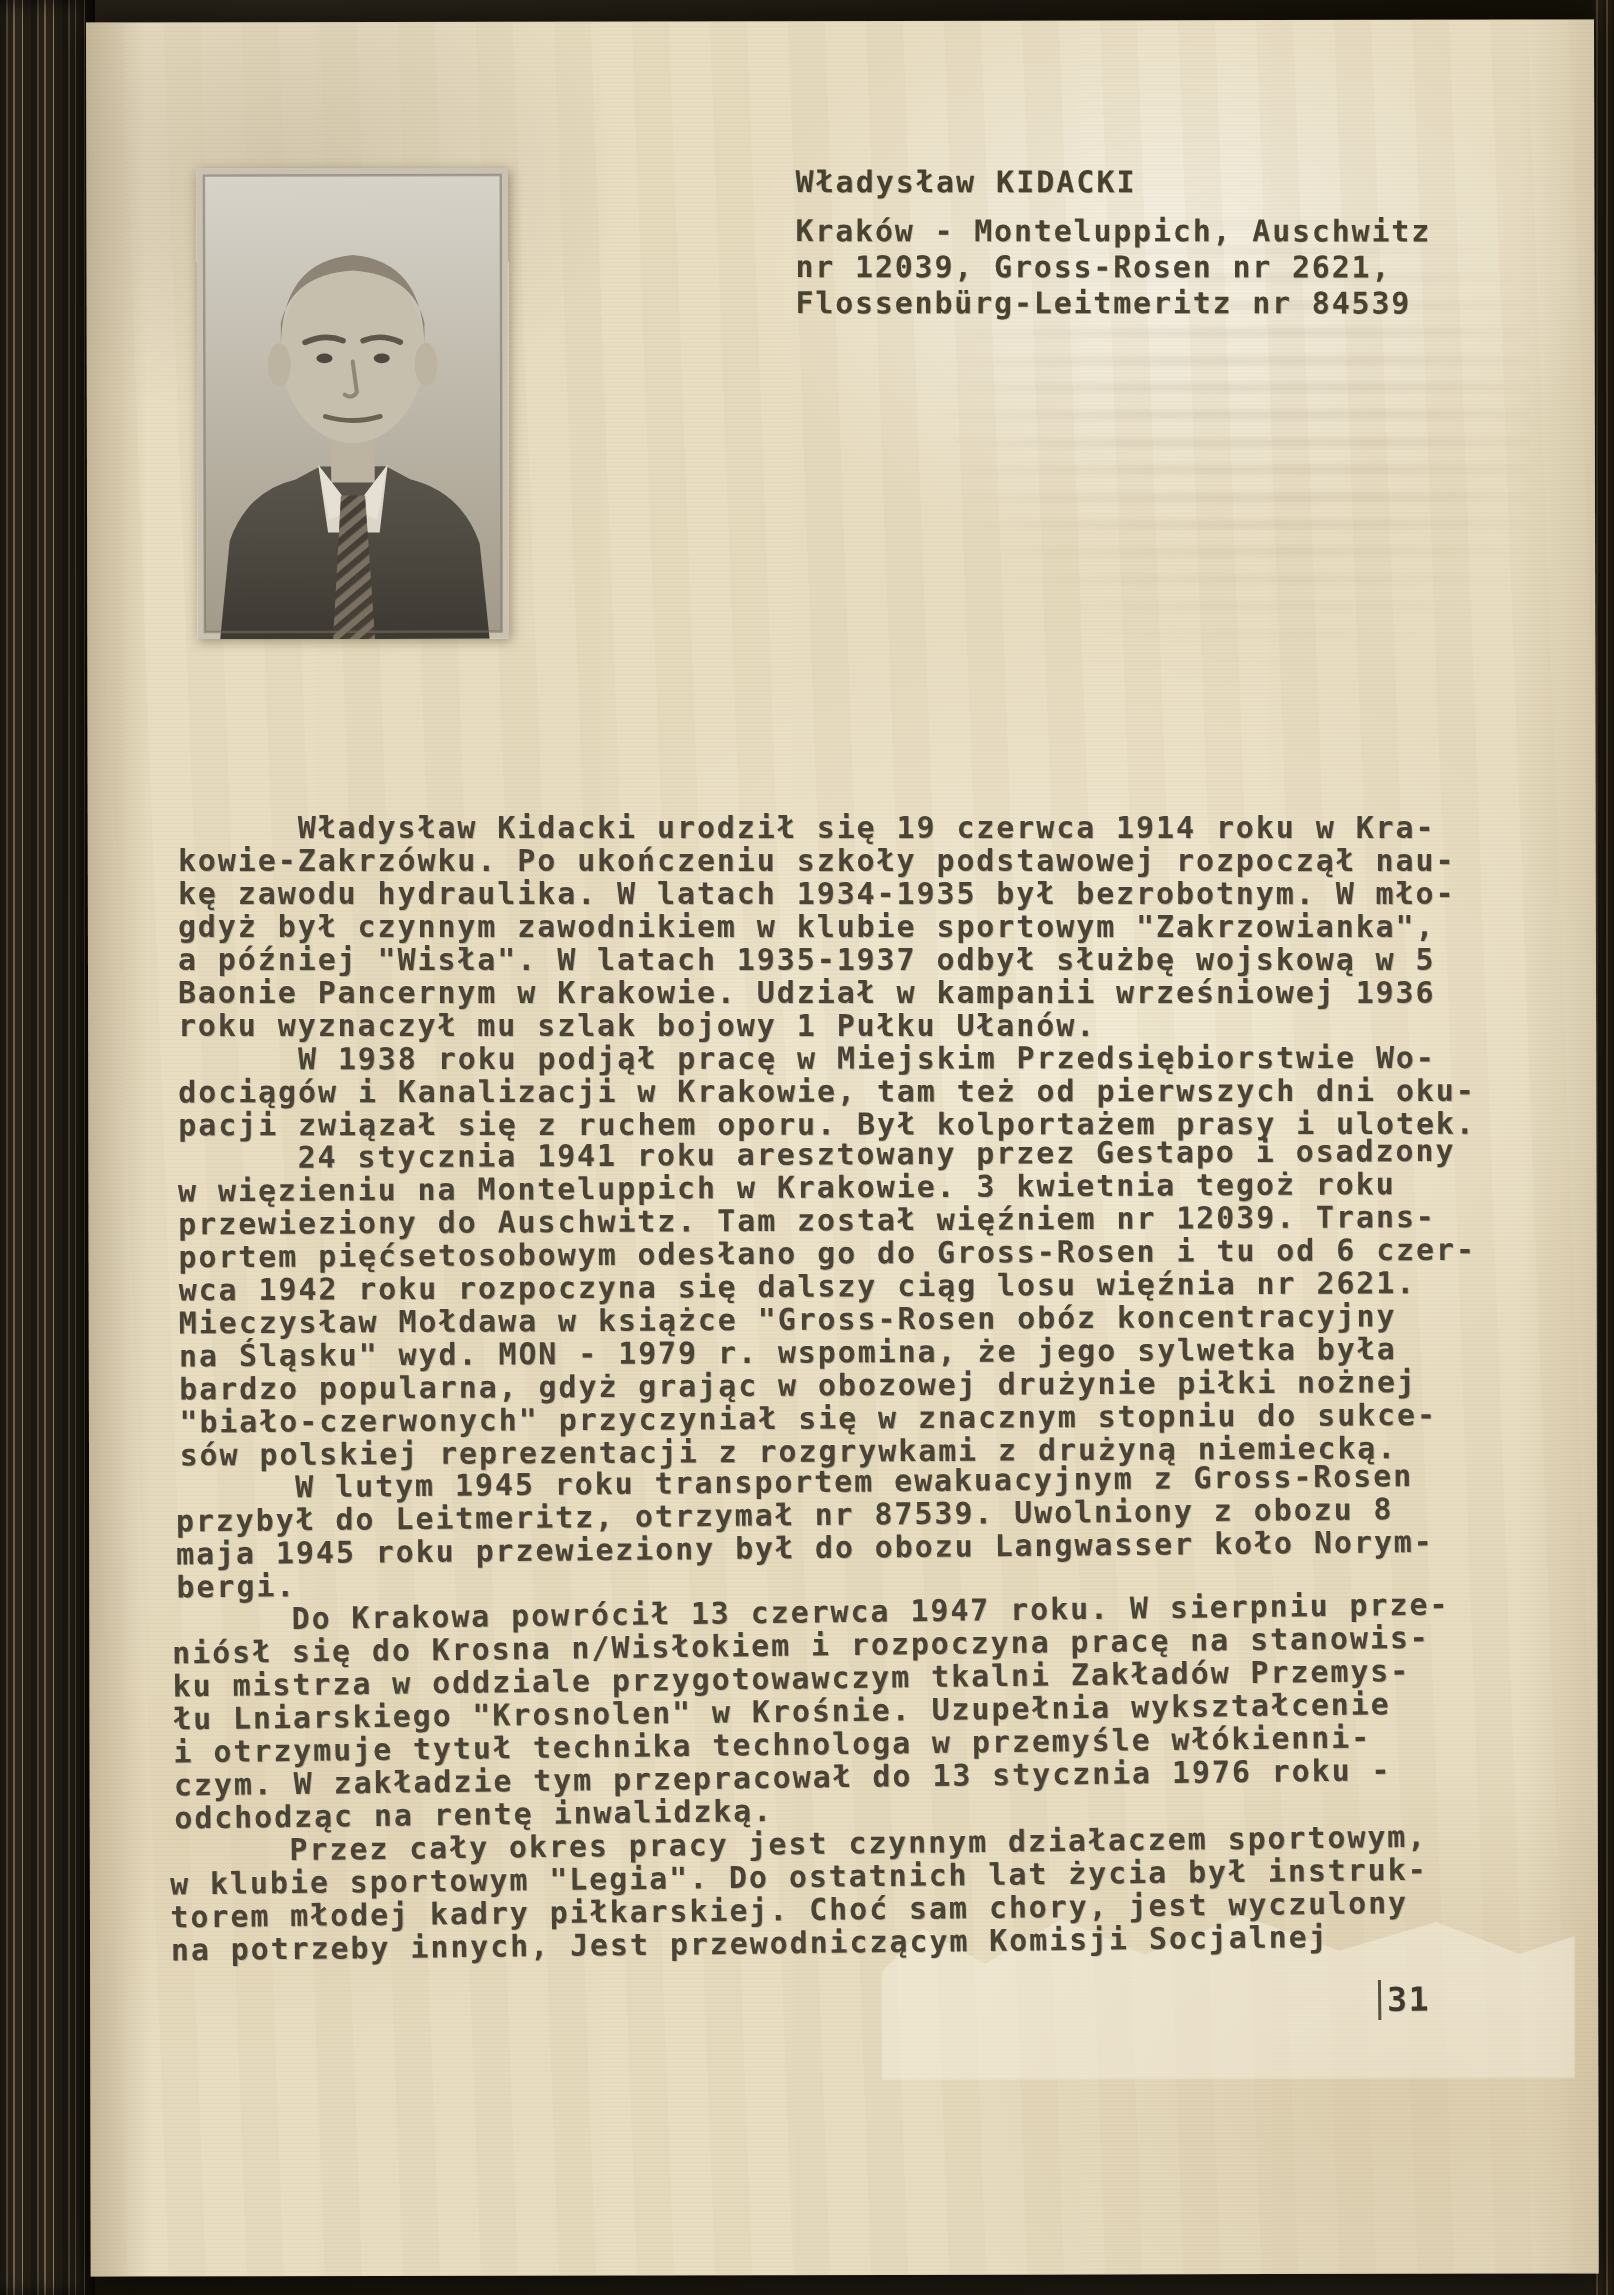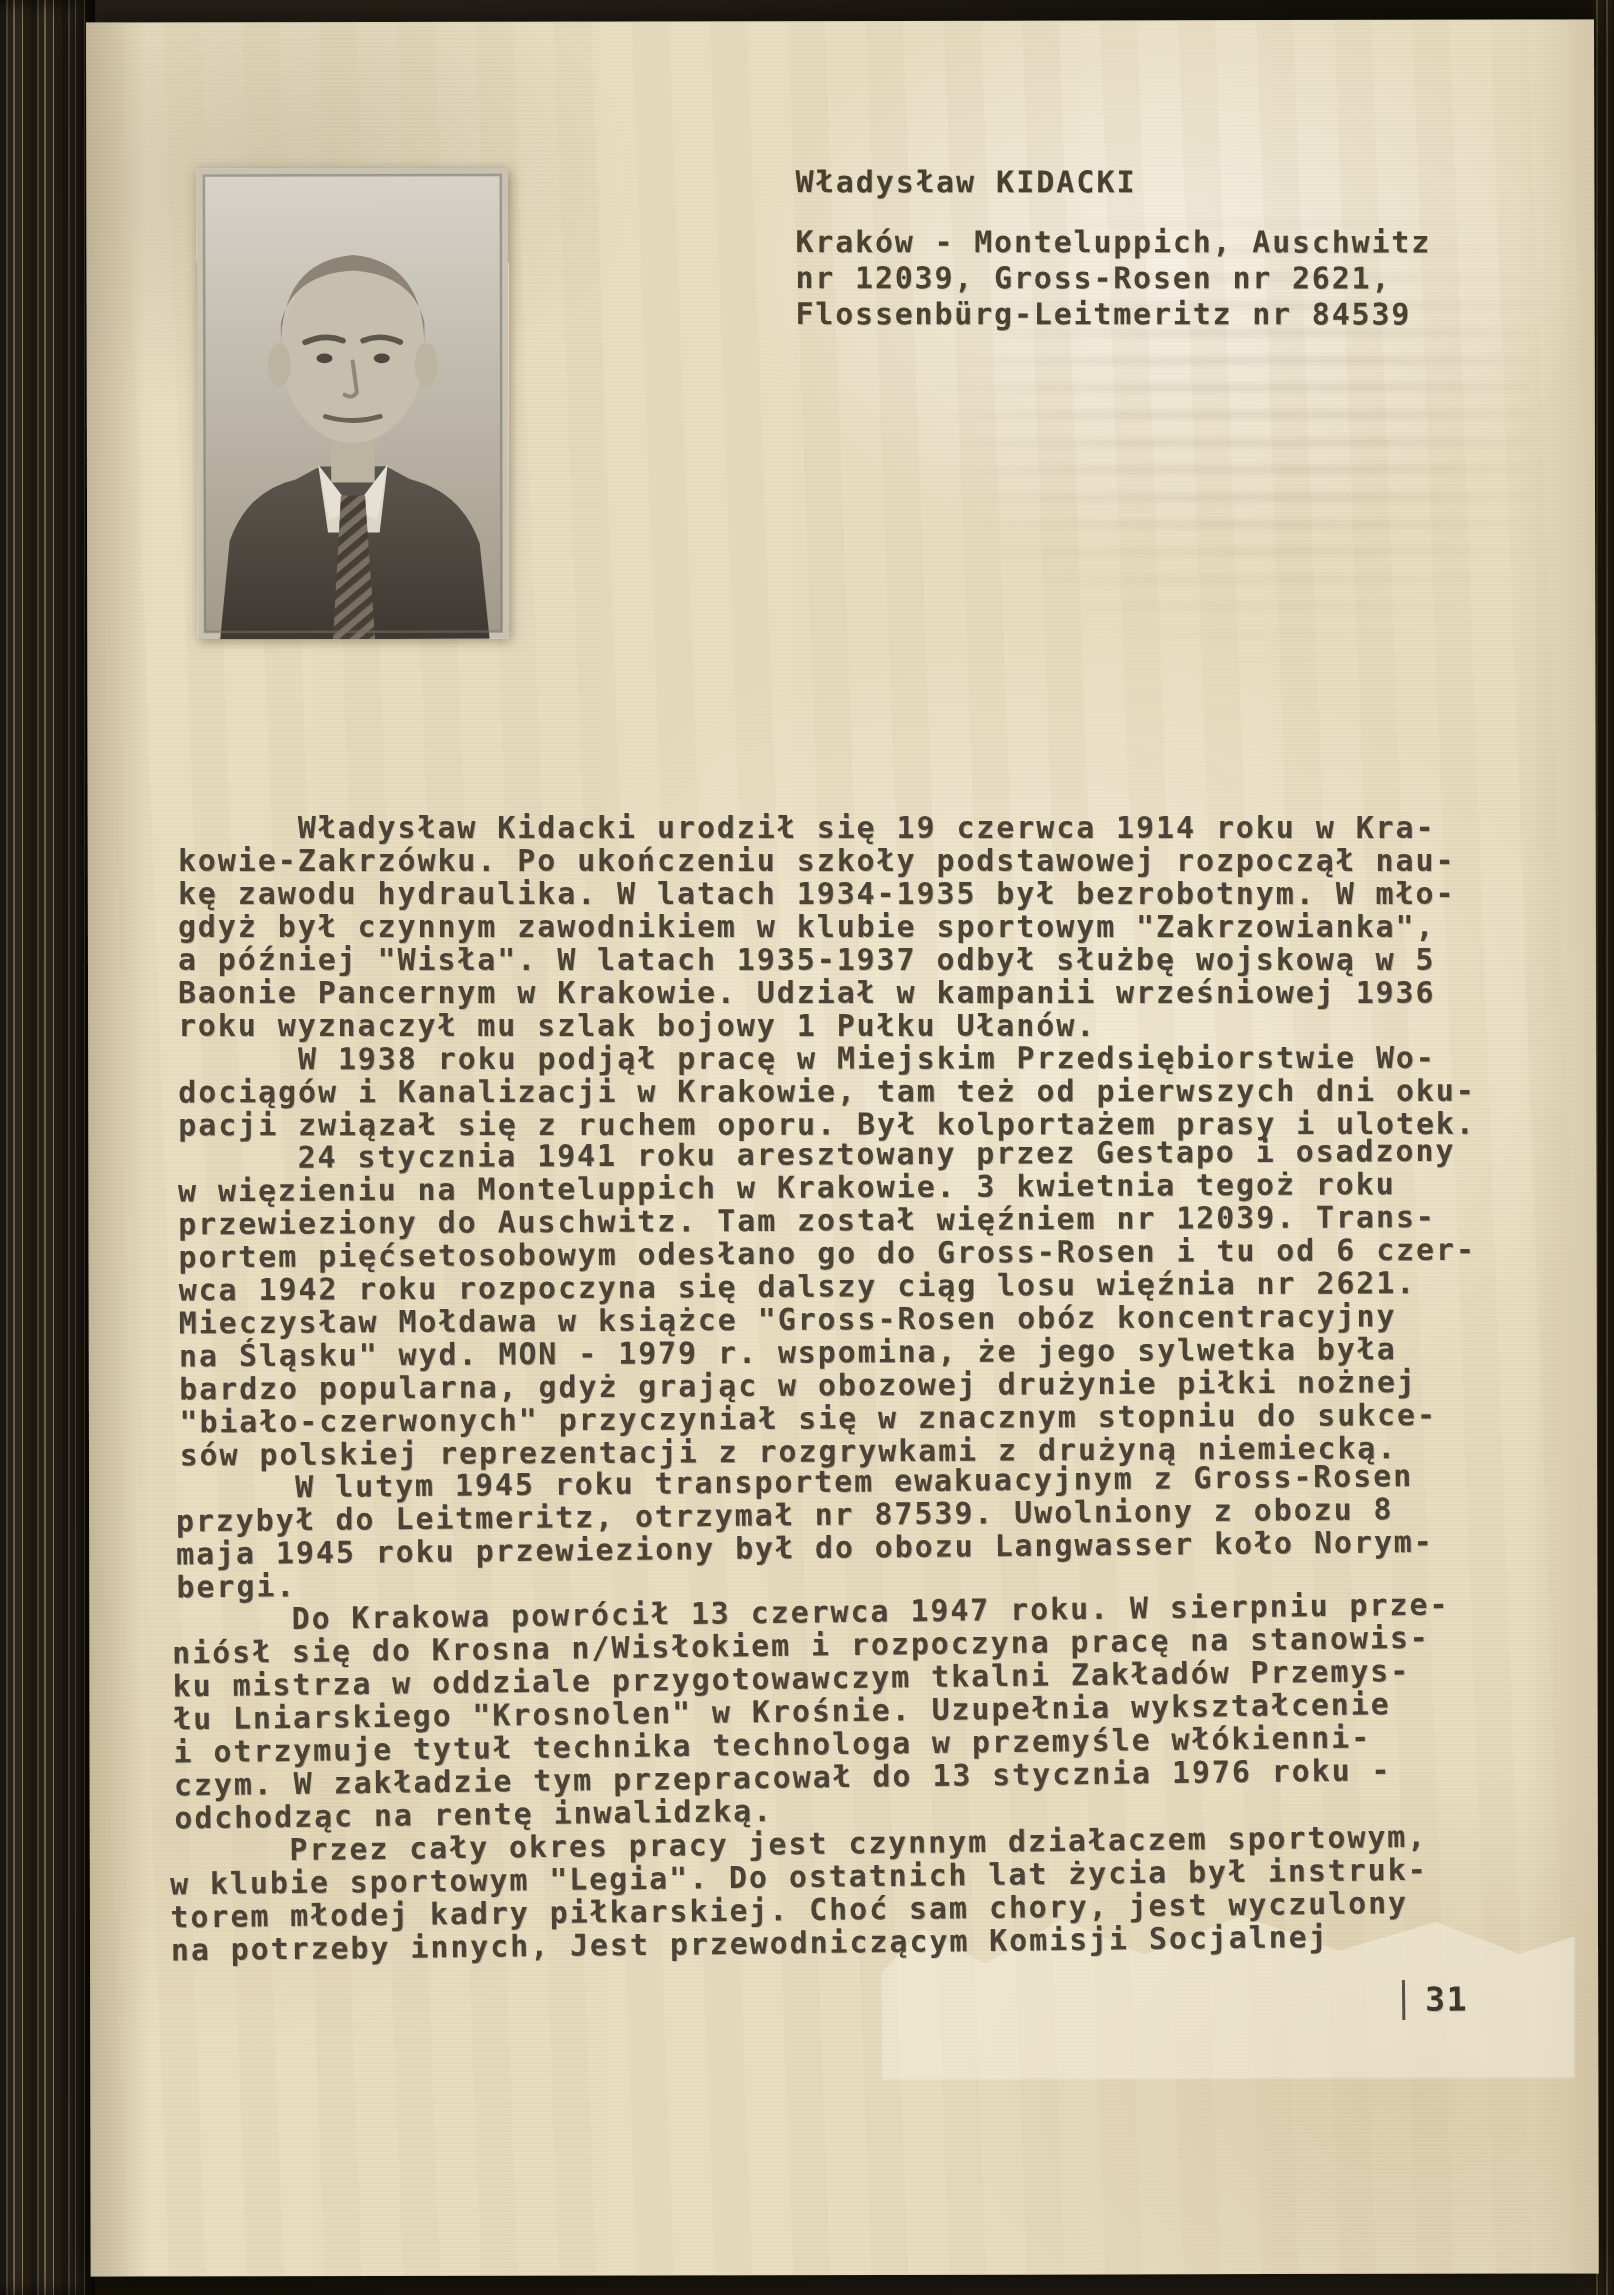--- a/index.html
+++ b/index.html
@@ -63,21 +63,21 @@
   }
   
   .photo{position:absolute;left:110px;top:146px;width:312px;height:471px;
     box-shadow:1.6px 2.4px 11.3px rgba(90,75,50,0.5);}
   .photo svg{display:block;width:100%;height:100%;}
   
   .header{position:absolute;left:709px;top:144px;width:743px;transform:rotate(0.15deg);}
   .name{
     font-size:30px;font-weight:bold;color:#48402f;letter-spacing:2px;
     text-shadow:0.8px 0.8px 0 rgba(70,60,45,0.25);
-    margin-bottom:25px;white-space:pre;
+    margin-bottom:14px;white-space:pre;
   }
   .camp-line{
     font-size:30px;font-weight:bold;color:#4a4231;letter-spacing:1.8px;
     line-height:36px;white-space:pre;
     text-shadow:0.8px 0.8px 0 rgba(70,60,45,0.22);
   }
   
   .bio{position:absolute;left:90px;top:772px;width:1356px;}
   .para{transform-origin:0 50%;}
   .para:nth-child(1){transform:rotate(0.12deg);margin-top:17px;}
@@ -88,24 +88,23 @@
   .para:nth-child(6){transform:rotate(-0.55deg) translateX(-9.7px);}
   .line{
     white-space:pre;font-size:30px;font-weight:bold;line-height:33px;
     color:#4a4336;letter-spacing:1.9px;
     text-shadow:0.8px 0.8px 0 rgba(72,62,48,0.28);
   }
   
   .pageno{
     position:absolute;left:1288px;top:1960px;
     font-size:33px;font-weight:bold;color:#3f382c;letter-spacing:1.6px;
-    border-left:3.2px solid rgba(64,56,44,0.85);padding-left:20px;line-height:40px;
+    border-left:3.2px solid rgba(64,56,44,0.85);padding-left:6px;line-height:40px;
     transform:rotate(-0.5deg);
     text-shadow:0.8px 0.8px 0 rgba(70,60,45,0.25);
-    margin-left:24px;
   }
 </style>
 </head>
 <body>
 
 <div class="book-edge"></div>
 <div class="right-edge"></div>
 
 <div class="page">
   <div class="grain"></div>

